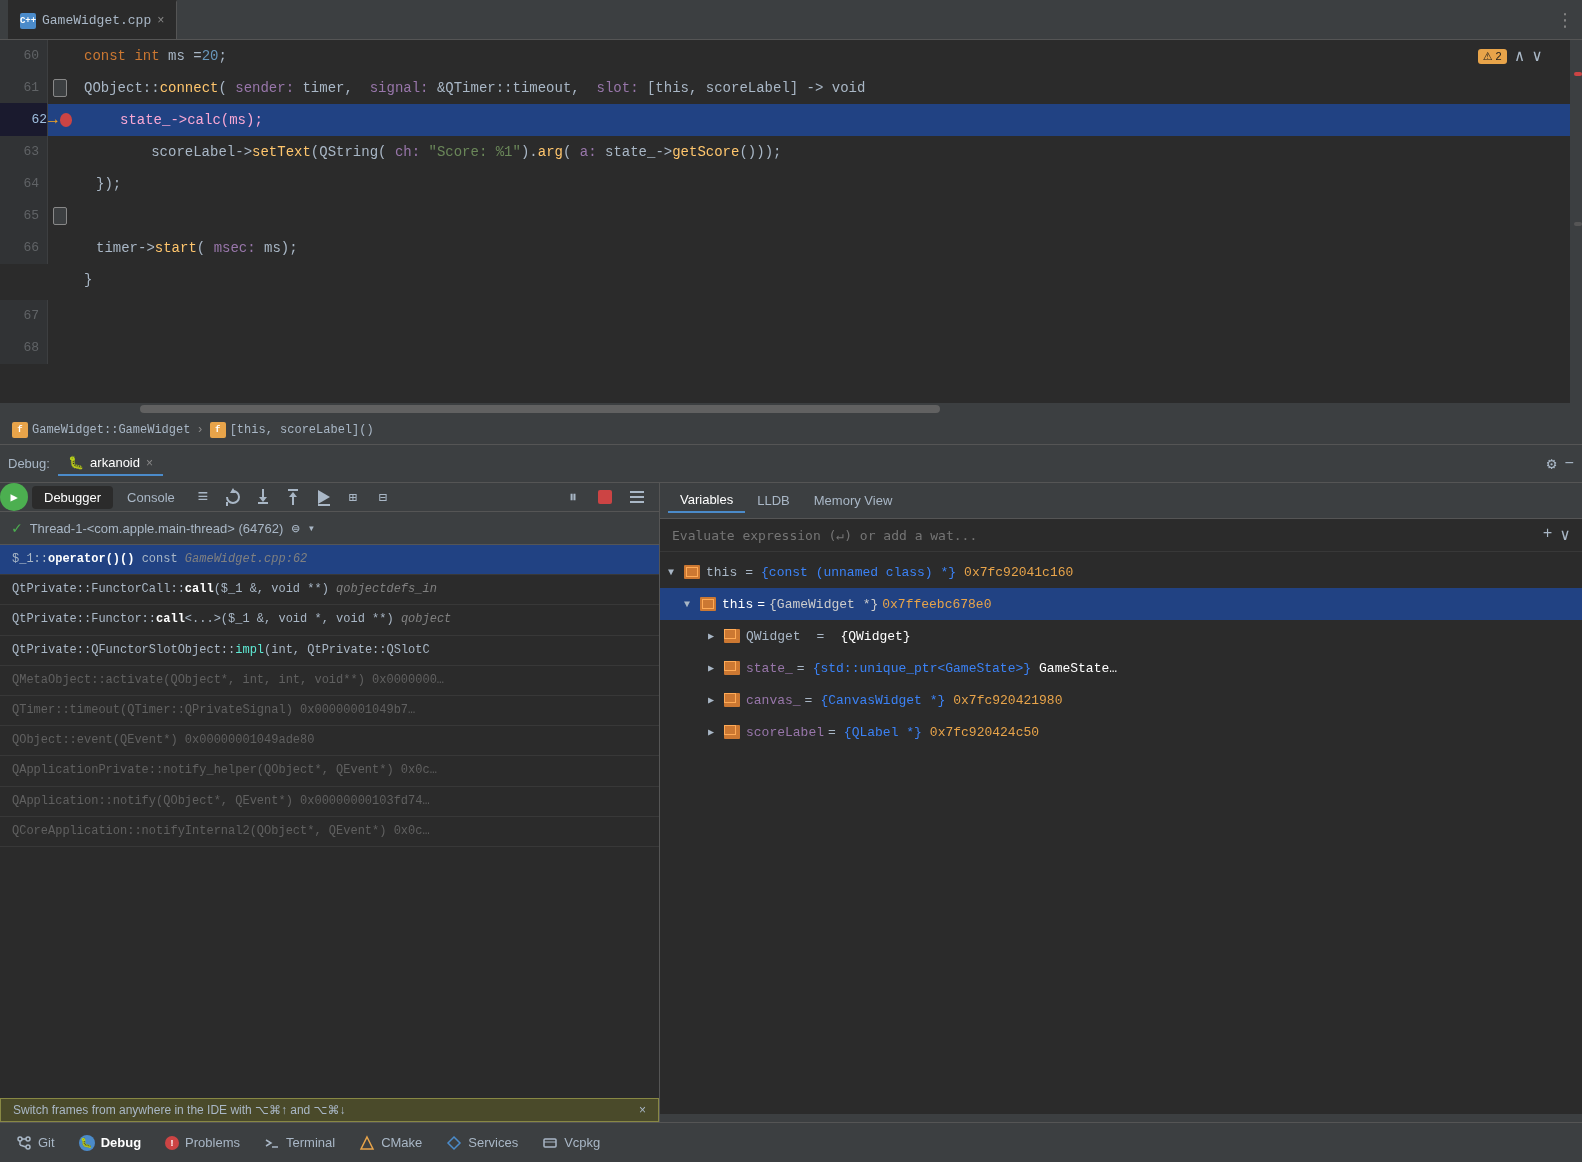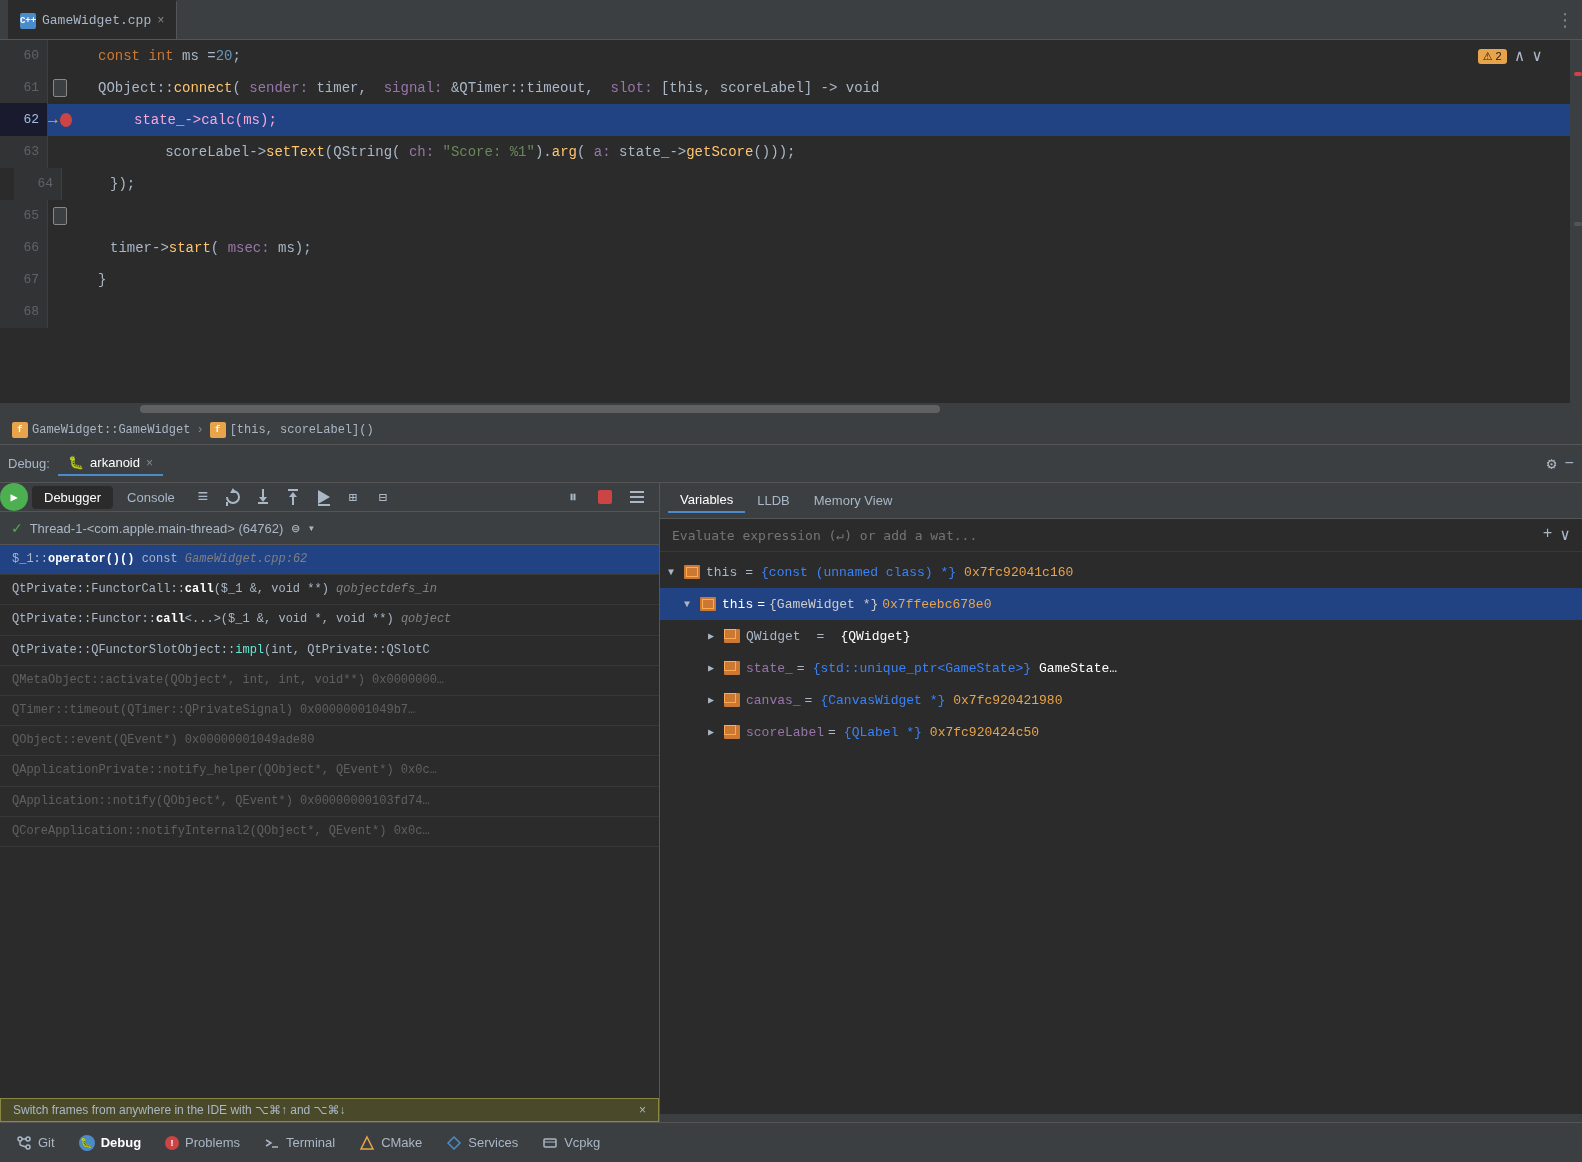--- a/index.html
+++ b/index.html
@@ -497,38 +497,38 @@
         <div class="line-numbers" style="width:36px; height:32px; display:flex; align-items:center; justify-content:flex-end; padding-right:8px;">
           <span style="font-size:13px; color:#606366;">61</span>
         </div>
         <div class="breakpoint-col" style="position:relative;">
 
           <div style="width:14px; height:18px; background:#3c3f41; border:1px solid #888; border-radius:2px;"></div>
         </div>
       </div>
 
       <div style="display:flex; align-items:center; height:32px; background:#214283;">
-        <div class="line-numbers" style="width:36px; height:34px; display:flex; align-items:center; justify-content:flex-end; padding-right:8px; background:#1a1a2e;">
+        <div class="line-numbers" style="width:36px; height:34px; display:flex; align-items:center; justify-content:flex-end; padding-right:0; background:#1a1a2e;">
           <span style="font-size:13px; color:#a0c0e0;">62</span>
         </div>
         <div class="breakpoint-col" style="display:flex; align-items:center; gap:2px;">
           <span style="color:#f5a623; font-size:16px; font-weight:bold;">→</span>
           <div class="breakpoint-stop"></div>
         </div>
       </div>
 
       <div style="display:flex; align-items:center; height:32px;">
         <div class="line-numbers" style="width:36px; height:32px; display:flex; align-items:center; justify-content:flex-end; padding-right:8px;">
           <span style="font-size:13px; color:#606366;">63</span>
         </div>
         <div class="breakpoint-col"></div>
       </div>
 
       <div style="display:flex; align-items:center; height:32px;">
-        <div class="line-numbers" style="width:36px; height:32px; display:flex; align-items:center; justify-content:flex-end; padding-right:8px;margin-left:14px;">
+        <div class="line-numbers" style="width:36px; height:32px; display:flex; align-items:center; justify-content:flex-end; padding-right:8px;">
           <span style="font-size:13px; color:#606366;">64</span>
         </div>
         <div class="breakpoint-col"></div>
       </div>
 
       <div style="display:flex; align-items:center; height:32px;">
         <div class="line-numbers" style="width:36px; height:32px; display:flex; align-items:center; justify-content:flex-end; padding-right:8px;">
           <span style="font-size:13px; color:#606366;">65</span>
         </div>
         <div class="breakpoint-col" style="position:relative;">
@@ -536,21 +536,21 @@
         </div>
       </div>
 
       <div style="display:flex; align-items:center; height:32px;">
         <div class="line-numbers" style="width:36px; height:32px; display:flex; align-items:center; justify-content:flex-end; padding-right:8px;">
           <span style="font-size:13px; color:#606366;">66</span>
         </div>
         <div class="breakpoint-col"></div>
       </div>
 
-      <div style="display:flex; align-items:flex-end; height:32px;">
+      <div style="display:flex; align-items:flex-end; height:32px;margin-top:36px;">
         <div class="line-numbers" style="width:36px; height:32px; display:flex; align-items:center; justify-content:flex-end; padding-right:8px;">
           <span style="font-size:13px; color:#606366;">67</span>
         </div>
         <div class="breakpoint-col"></div>
       </div>
 
       <div style="display:flex; align-items:center; height:32px;">
         <div class="line-numbers" style="width:36px; height:32px; display:flex; align-items:center; justify-content:flex-end; padding-right:8px;">
           <span style="font-size:13px; color:#606366;">68</span>
         </div>

